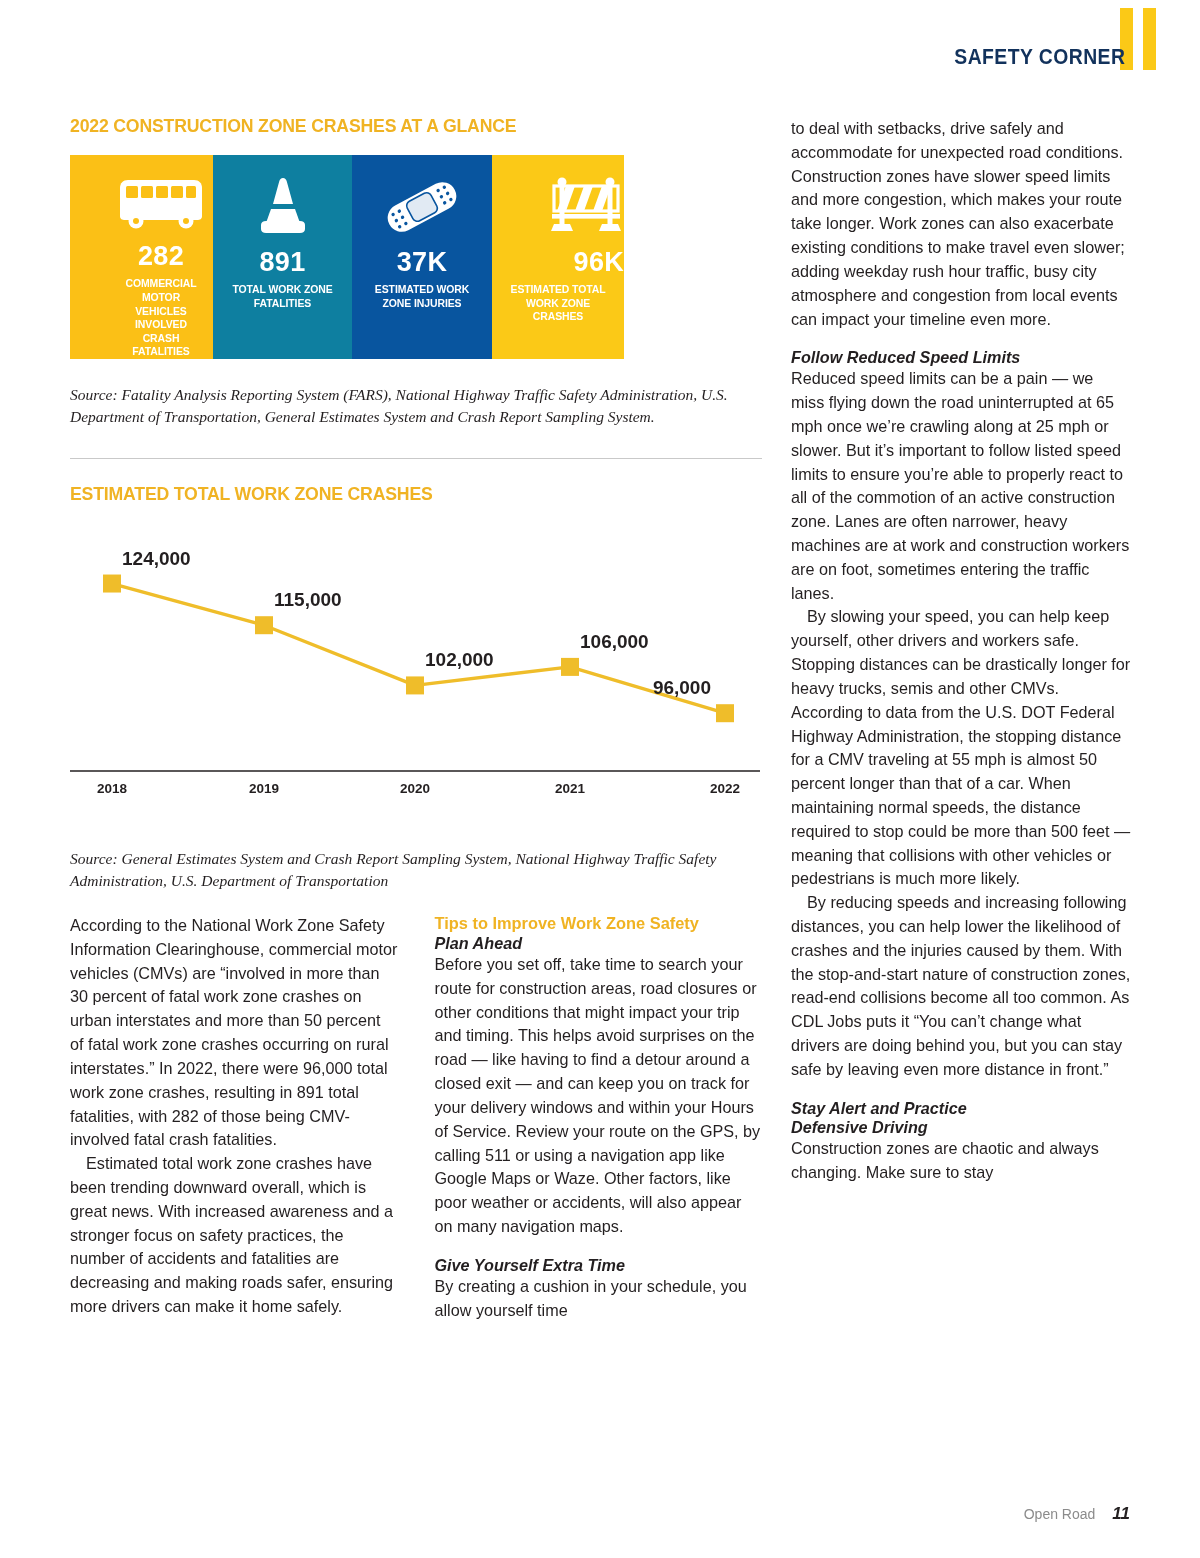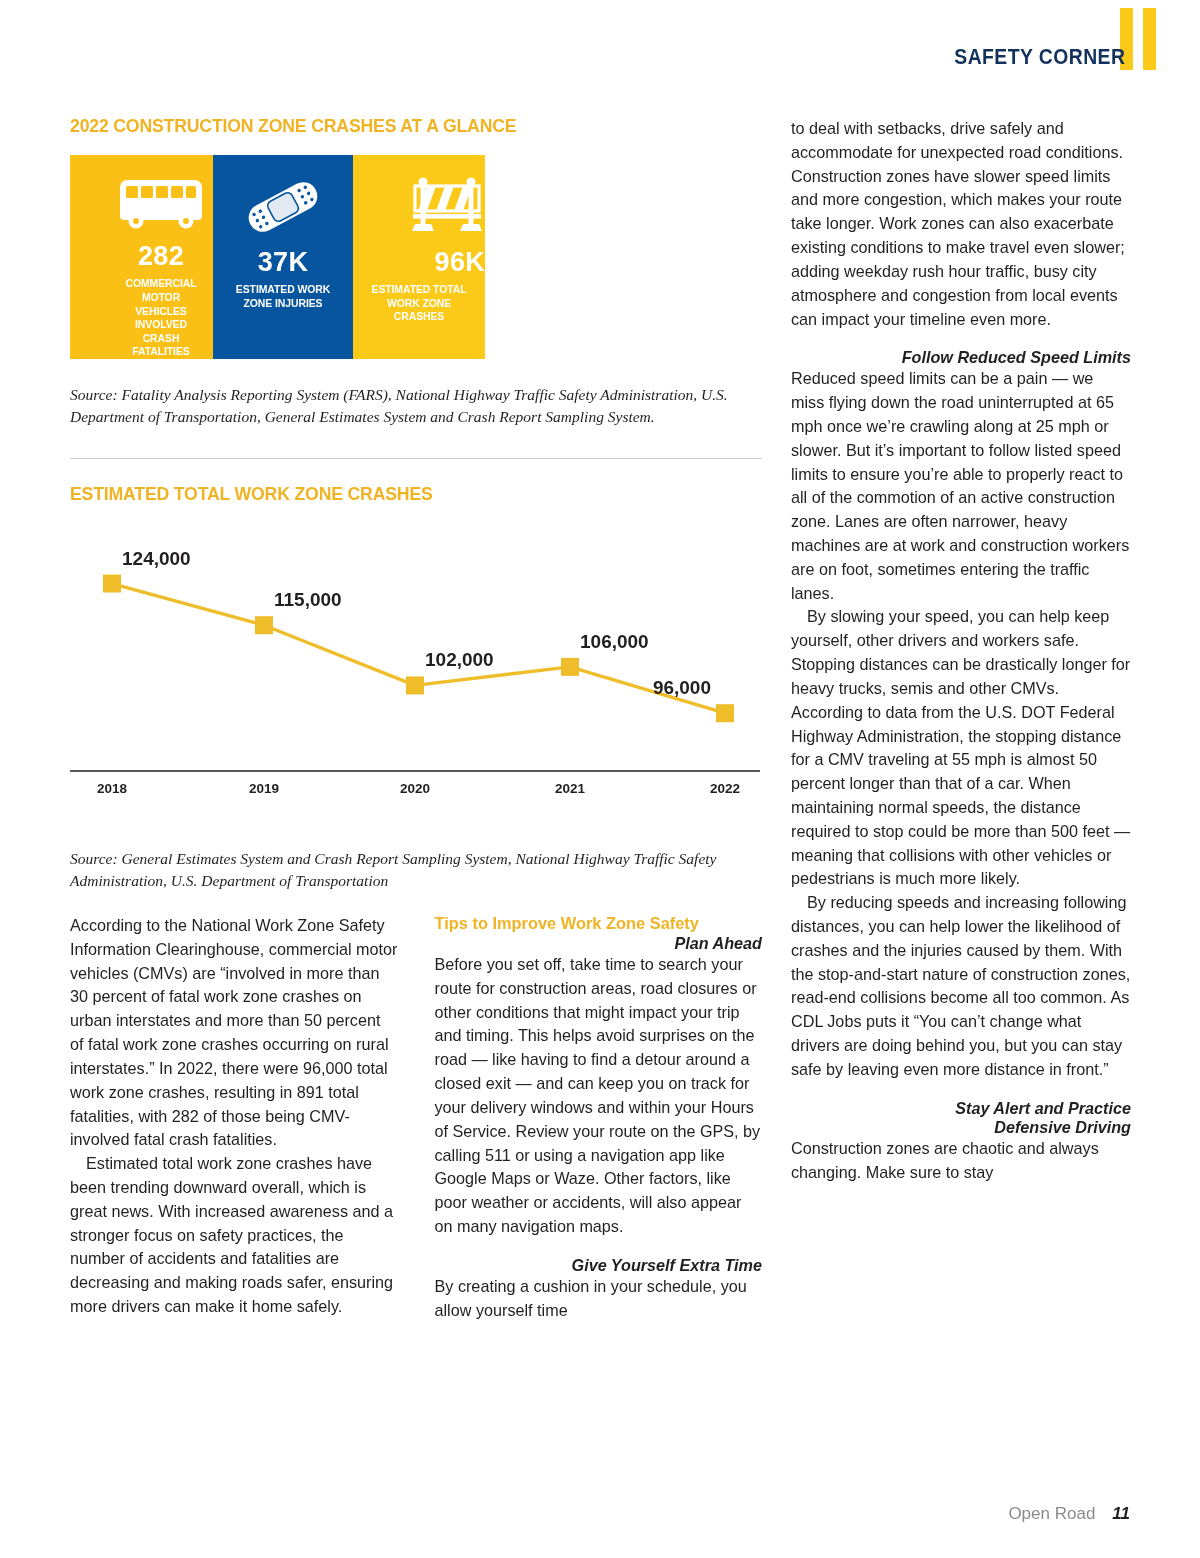--- a/index.html
+++ b/index.html
@@ -169,38 +169,37 @@
     font-weight: bold;
     font-size: 16.4px;
     margin: 0 0 1px 0;
   }
   .sub-heading {
     font-weight: bold;
     font-style: italic;
     font-size: 16.2px;
     margin: 0;
     color: #231f20;
-    text-align: right;
   }
   .spacer-para { height: 17px; }
 
   
   .col-right .body-text { width: 340px; }
 
   
   .footer {
     position: absolute;
     bottom: 34px;
     right: 70px;
     display: flex;
     align-items: baseline;
     gap: 17px;
   }
   .footer-label {
-    font-size: 17px;
+    font-size: 14px;
     color: #8b8b8b;
   }
   .footer-page {
     font-size: 17px;
     font-weight: bold;
     color: #231f20;
     font-style: italic;
   }
 </style>
 </head>
@@ -233,20 +232,31 @@
           <circle cx="19" cy="43" r="7.5" fill="#fff"></circle>
           <circle cx="69" cy="43" r="7.5" fill="#fff"></circle>
           <circle cx="19" cy="43" r="3" fill="#FBC016"></circle>
           <circle cx="69" cy="43" r="3" fill="#FBC016"></circle>
         </svg>
       </div>
       <div class="stat-value">282</div>
       <div class="stat-label">COMMERCIAL MOTOR VEHICLES INVOLVED CRASH FATALITIES</div>
     </div>
 
+    <div class="tile t2">
+      <div class="icon-wrap">
+        <svg width="58" height="62" viewBox="0 0 58 62" aria-hidden="true">
+          <path d="M29 2 C31 2 32.2 3.4 32.8 5.6 L39 28 L19 28 L25.2 5.6 C25.8 3.4 27 2 29 2 Z" fill="#fff"></path>
+          <path d="M17 33 L41 33 L46 47 L12 47 Z" fill="#fff"></path>
+          <path d="M7 49 C7 46.5 9 45 12 45 L46 45 C49 45 51 46.5 51 49 L51 53 C51 55.5 49 57 46 57 L12 57 C9 57 7 55.5 7 53 Z" fill="#fff"></path>
+        </svg>
+      </div>
+      <div class="stat-value">891</div>
+      <div class="stat-label">TOTAL WORK ZONE FATALITIES</div>
+    </div>
 
     <div class="tile t3">
       <div class="icon-wrap">
         <svg width="82" height="58" viewBox="0 0 82 58" aria-hidden="true">
           <g transform="rotate(-28 41 29)">
             <rect x="4" y="15" width="74" height="28" rx="14" fill="#fff"></rect>
             <rect x="27" y="17.5" width="28" height="23" rx="5" fill="#08559F" opacity="0.12"></rect>
             <rect x="27.5" y="18" width="27" height="22" rx="5" fill="none" stroke="#08559F" stroke-width="1.6"></rect>
             <g fill="#08559F">
               <circle cx="12" cy="22" r="1.7"></circle>

